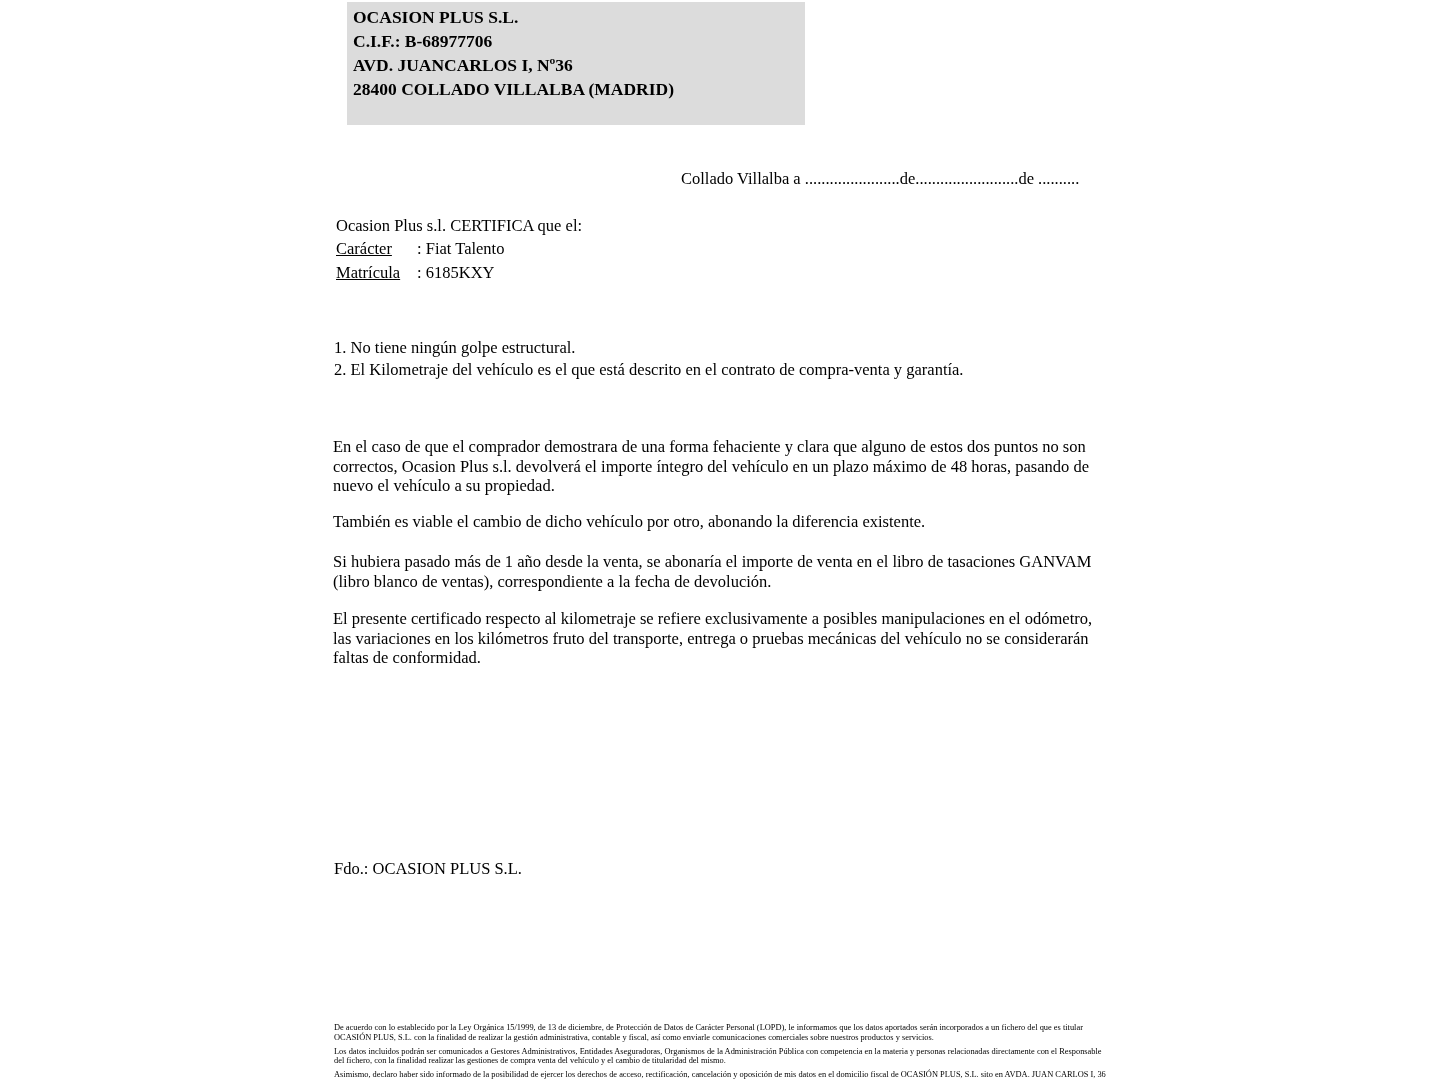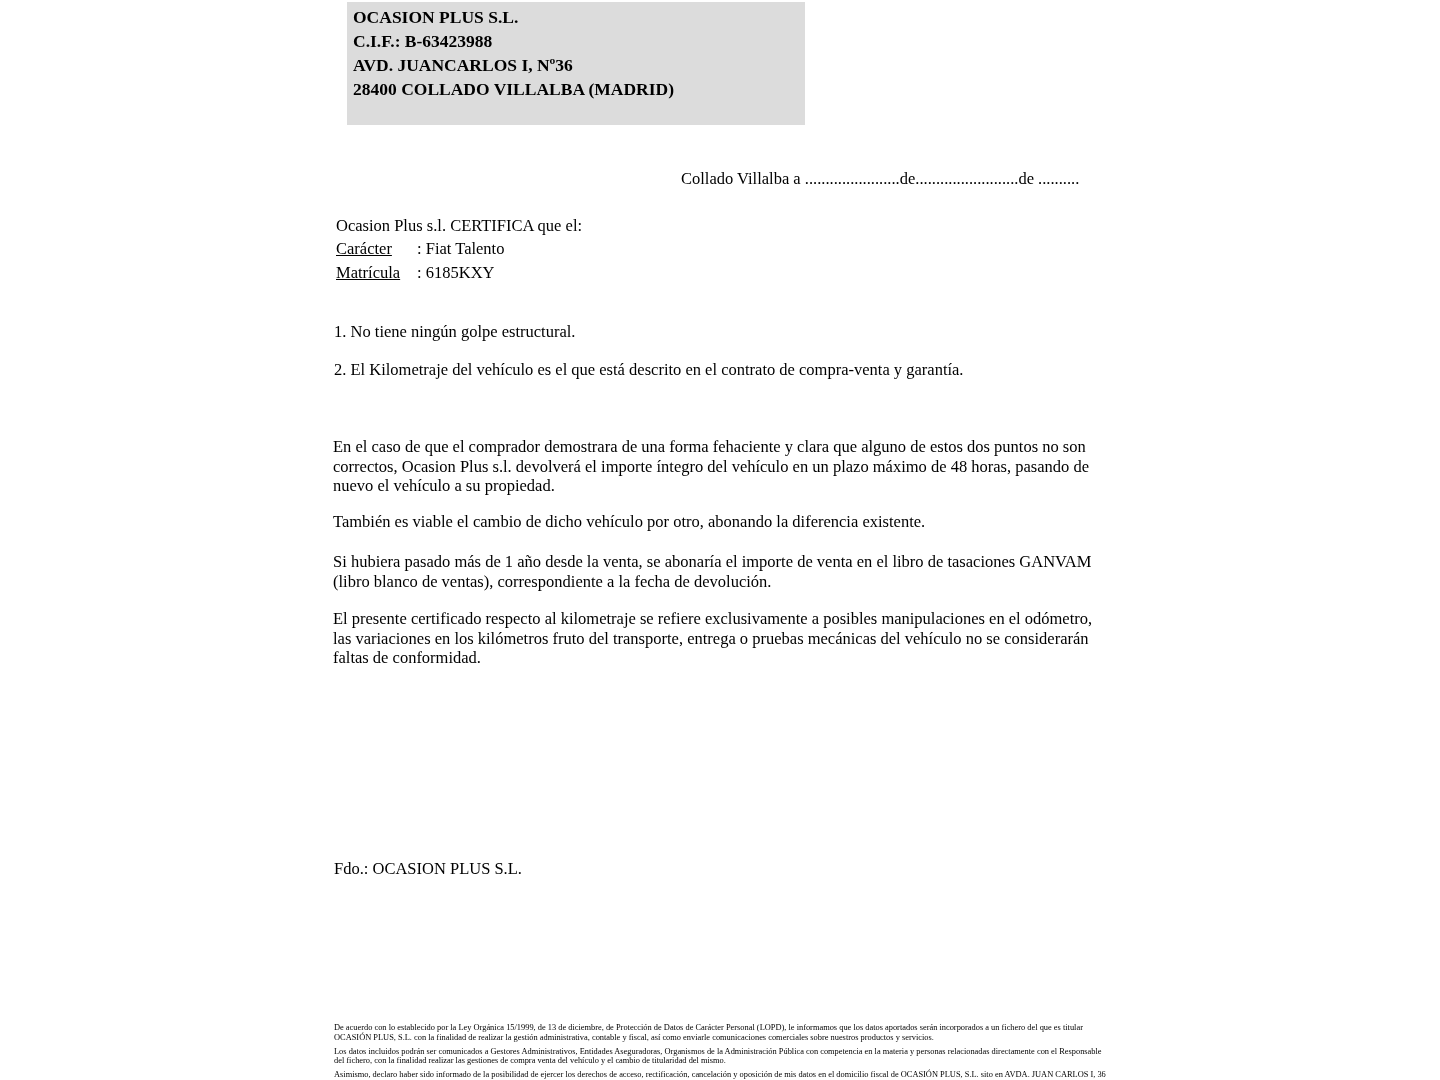--- a/index.html
+++ b/index.html
@@ -51,21 +51,21 @@
   .kv .u {
     text-decoration: underline;
   }
   .point {
     position: absolute;
     left: 334px;
     width: 780px;
     font-size: 16.5px;
     line-height: 19.5px;
   }
-  .point-1 { top: 322px; }
+  .point-1 { top: 338px; }
   .point-2 { top: 360px; }
   .para {
     position: absolute;
     left: 333px;
     width: 765px;
     font-size: 16.5px;
     line-height: 19.5px;
     text-align: left;
   }
   .para-1 { top: 437px; }
@@ -91,21 +91,21 @@
     padding: 0;
   }
 </style>
 </head>
 <body>
 
 <div class="page">
 
   <div class="header-box">
     <div>OCASION PLUS S.L.</div>
-    <div>C.I.F.: B-63423988</div>
+    <div>C.I.F.: B-68977706</div>
     <div>AVD. JUANCARLOS I, Nº36</div>
     <div>28400 COLLADO VILLALBA (MADRID)</div>
   </div>
 
   <div class="date-line">Collado Villalba a .......................de.........................de ..........</div>
 
   <div class="certify">
     <div>Ocasion Plus s.l. CERTIFICA que el:</div>
     <div class="kv">
       <span class="lbl"><span class="u">Carácter</span></span><span>: Fiat Talento</span>

